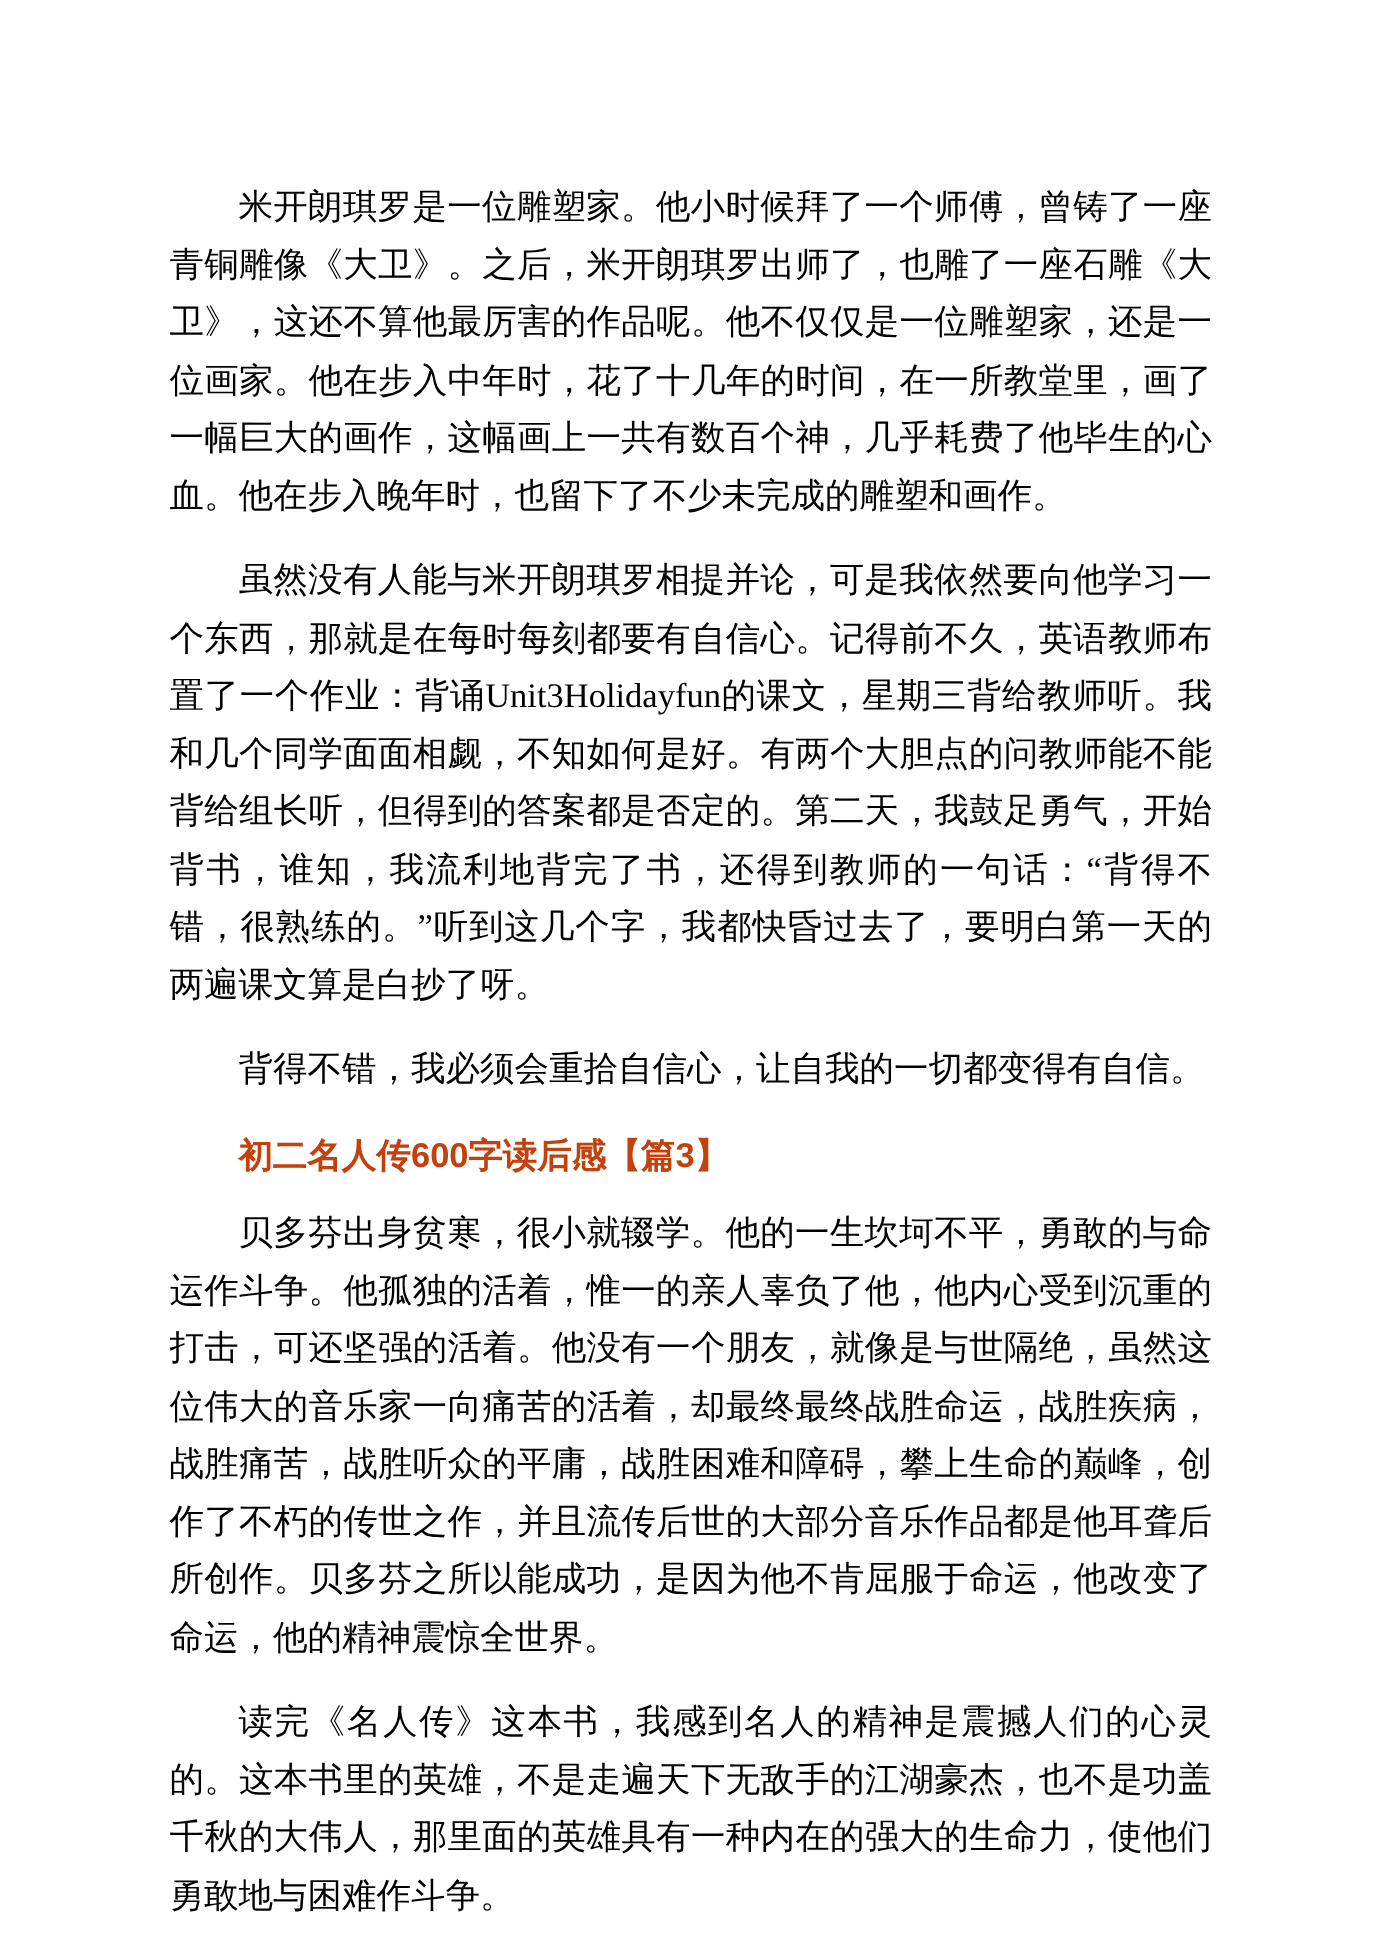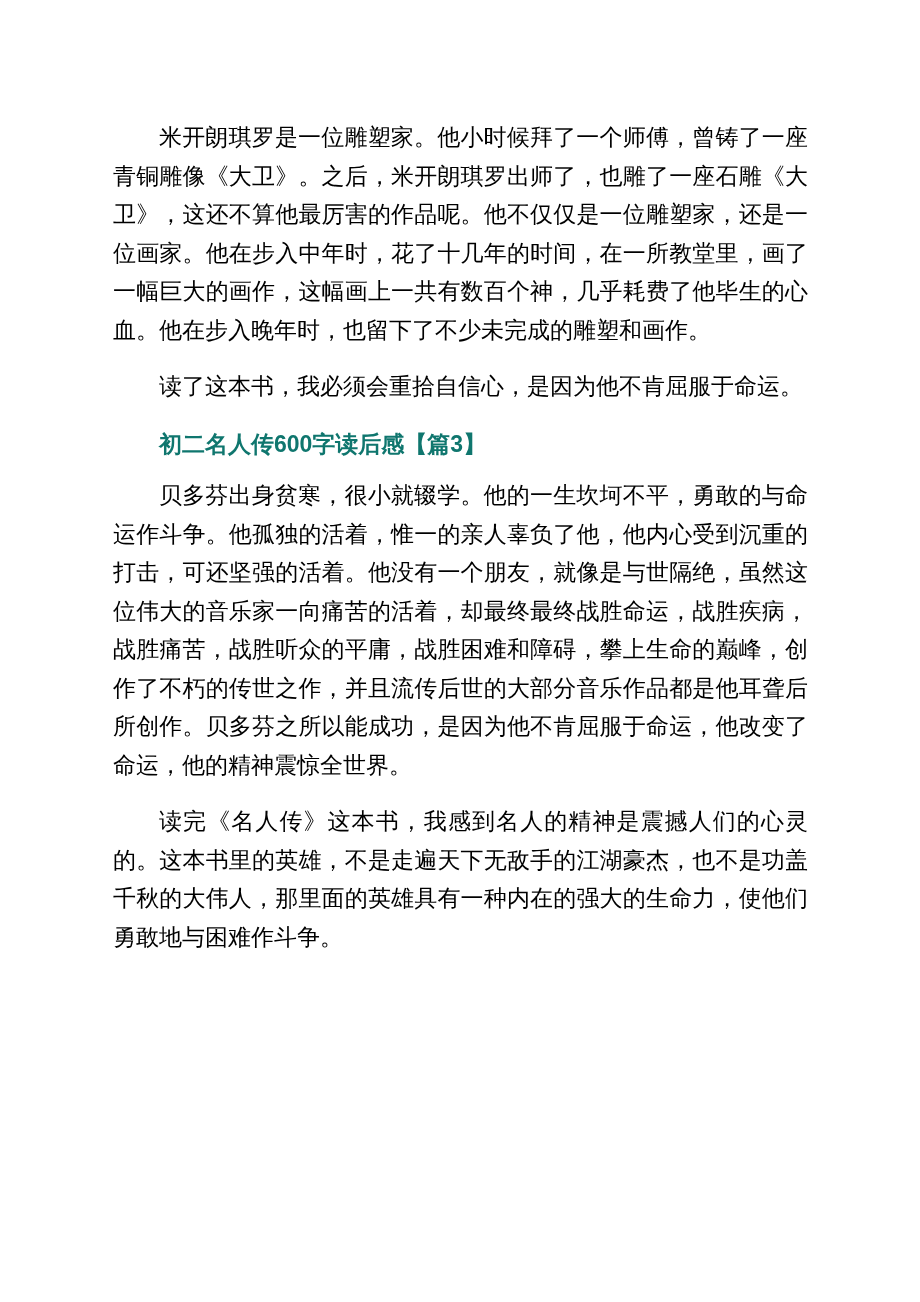--- a/index.html
+++ b/index.html
@@ -38,21 +38,22 @@
     font-family: "Liberation Sans", "DejaVu Sans", sans-serif;
     color: #1e8fef; 
   }
 </style>
 </head>
 <body>
 
 <div class="page">
   <p class="para">米开朗琪罗是一位雕塑家。他小时候拜了一个师傅，曾铸了一座青铜雕像《大卫》。之后，米开朗琪罗出师了，也雕了一座石雕《大卫》，这还不算他最厉害的作品呢。他不仅仅是一位雕塑家，还是一位画家。他在步入中年时，花了十几年的时间，在一所教堂里，画了一幅巨大的画作，这幅画上一共有数百个神，几乎耗费了他毕生的心血。他在步入晚年时，也留下了不少未完成的雕塑和画作。</p>
 
+  <p class="para">虽然没有人能与米开朗琪罗相提并论，可是我依然要向他学习一个东西，那就是在每时每刻都要有自信心。记得前不久，英语教师布置了一个作业：背诵Unit3Holidayfun的课文，星期三背给教师听。我和几个同学面面相觑，不知如何是好。有两个大胆点的问教师能不能背给组长听，但得到的答案都是否定的。第二天，我鼓足勇气，开始背书，谁知，我流利地背完了书，还得到教师的一句话：“背得不错，很熟练的。”听到这几个字，我都快昏过去了，要明白第一天的两遍课文算是白抄了呀。</p>
 
-  <p class="para">读了这本书，我必须会重拾自信心，是因为他不肯屈服于命运。</p>
+  <p class="para">背得不错，我必须会重拾自信心，让自我的一切都变得有自信。</p>
 
-  <h2 class="heading" style="color: #0f766e;">初二名人传600字读后感【篇3】</h2>
+  <h2 class="heading" style="color: #c2410c;">初二名人传600字读后感【篇3】</h2>
 
   <p class="para">贝多芬出身贫寒，很小就辍学。他的一生坎坷不平，勇敢的与命运作斗争。他孤独的活着，惟一的亲人辜负了他，他内心受到沉重的打击，可还坚强的活着。他没有一个朋友，就像是与世隔绝，虽然这位伟大的音乐家一向痛苦的活着，却最终最终战胜命运，战胜疾病，战胜痛苦，战胜听众的平庸，战胜困难和障碍，攀上生命的巅峰，创作了不朽的传世之作，并且流传后世的大部分音乐作品都是他耳聋后所创作。贝多芬之所以能成功，是因为他不肯屈服于命运，他改变了命运，他的精神震惊全世界。</p>
 
   <p class="para">读完《名人传》这本书，我感到名人的精神是震撼人们的心灵的。这本书里的英雄，不是走遍天下无敌手的江湖豪杰，也不是功盖千秋的大伟人，那里面的英雄具有一种内在的强大的生命力，使他们勇敢地与困难作斗争。</p>
 </div>
 
 </body></html>

